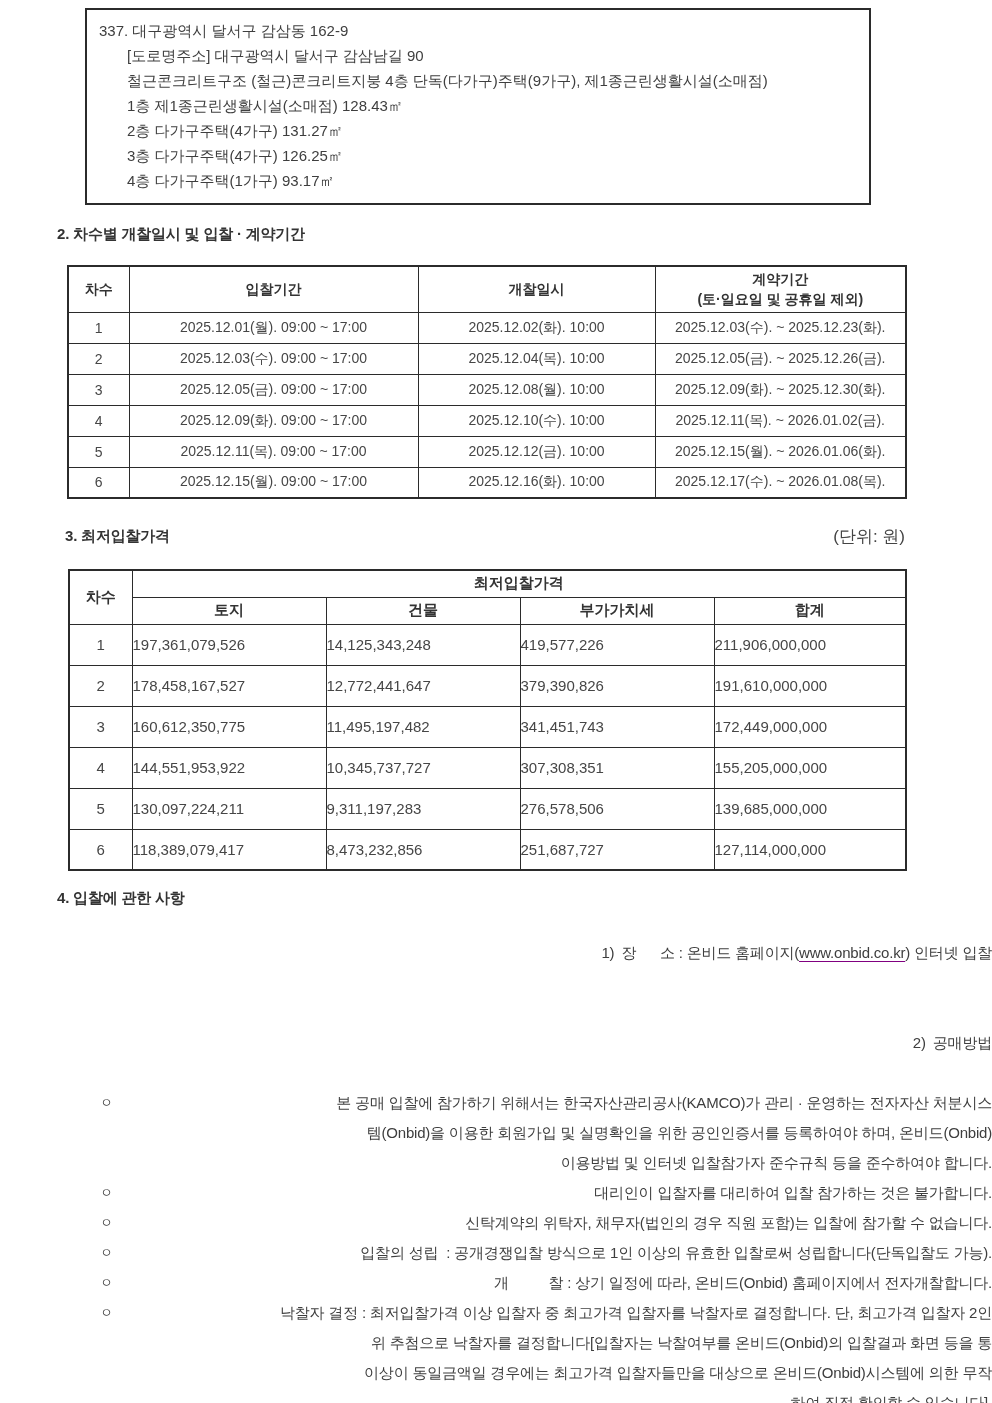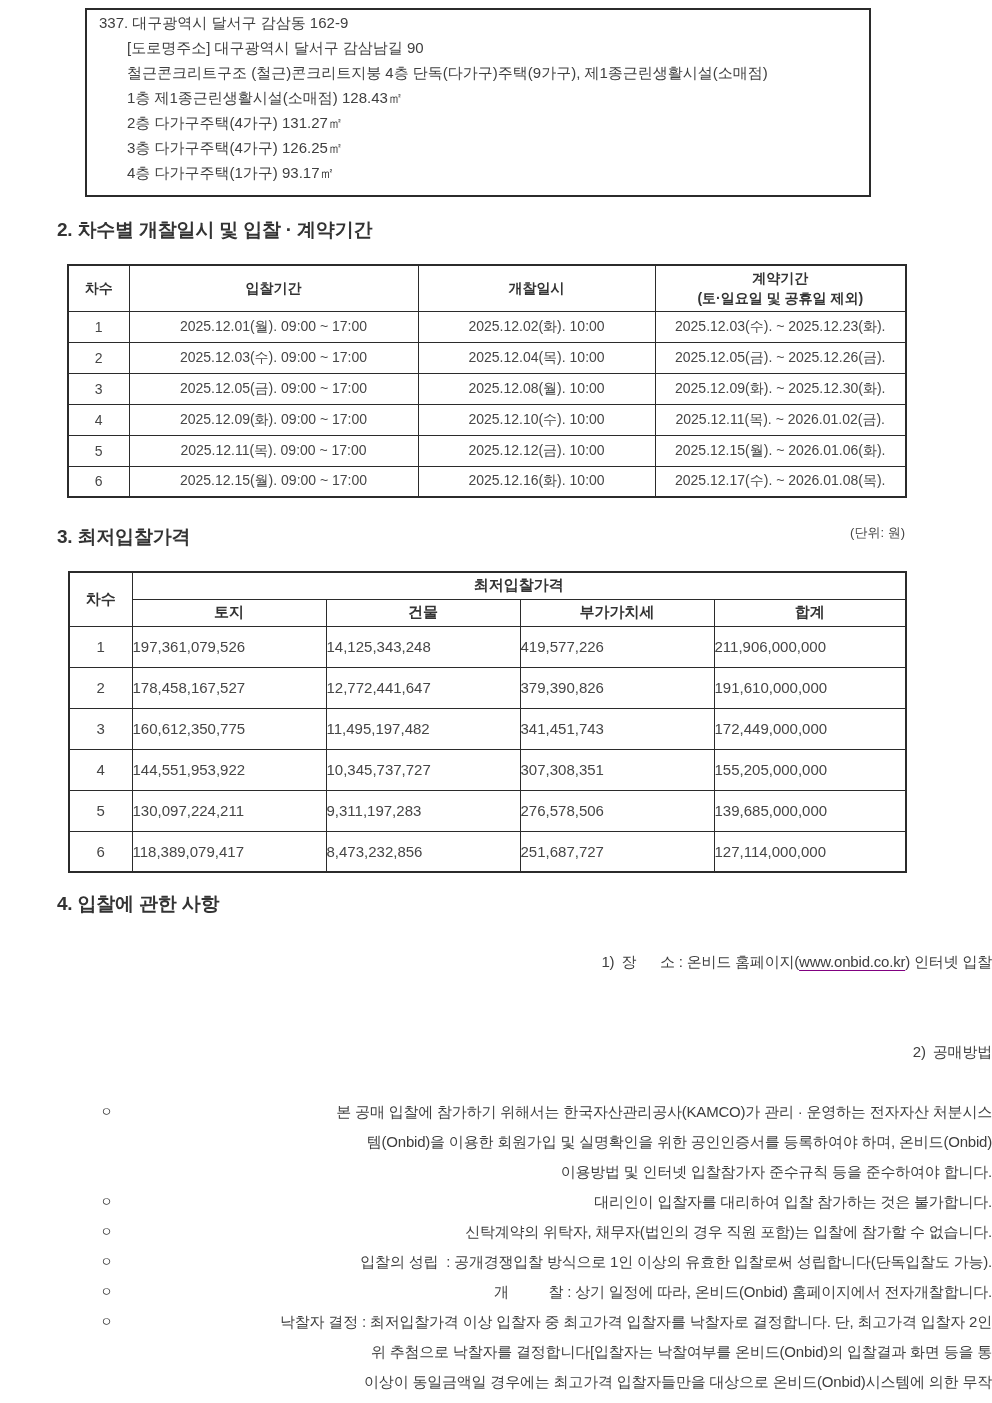--- a/index.html
+++ b/index.html
@@ -9,29 +9,29 @@
     font-family: "Liberation Sans", "DejaVu Sans", sans-serif;
     color: #3e3e3e;
     font-size: 15px;
     overflow: hidden;
   }
 
   
   .prop-box {
     margin: 8px 121px 0 85px;
     border: 2px solid #2b2b2b;
-    padding: 0 10px 10px 12px;
+    padding: 8px 10px 10px 12px;
   }
   .prop-line { line-height: 25px; white-space: pre-wrap; }
   .prop-line.ind1 { padding-left: 28px; }
 
   
-  .sec-title-row { display: flex; justify-content: space-between; align-items: flex-start; }
-  .sec-title { font-weight: 700; color: #333; margin-left: 57px; font-size: 19px; letter-spacing: -0.2px; }
-  .unit-label { margin-right: 87px; font-size: 13px; color: #444; }
+  .sec-title-row { display: flex; justify-content: space-between; align-items: center; padding-left: 8px; }
+  .sec-title { font-weight: 700; color: #333; margin-left: 57px; font-size: 15px; letter-spacing: -0.2px; }
+  .unit-label { margin-right: 87px; font-size: 17px; color: #444; }
 
   
   table { border-collapse: collapse; table-layout: fixed; border-radius: 11px; }
   th, td { border: 1px solid #2b2b2b; overflow: hidden; }
   .tbl { border: 2px solid #2b2b2b; margin-left: 67px; width: 838px; }
 
   
   .sched { margin-top: 21px; }
   .sched th { font-weight: 700; font-size: 14px; text-align: center; color: #333; line-height: 1.45; }
   .sched thead tr { height: 46px; }

